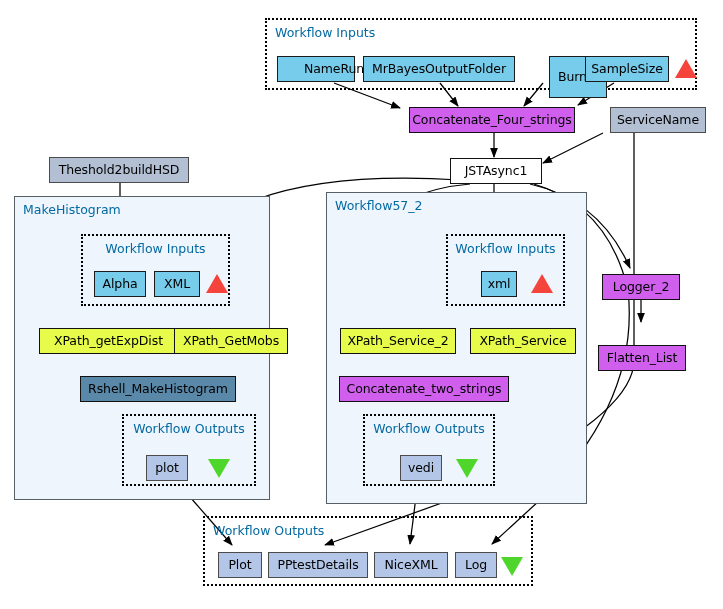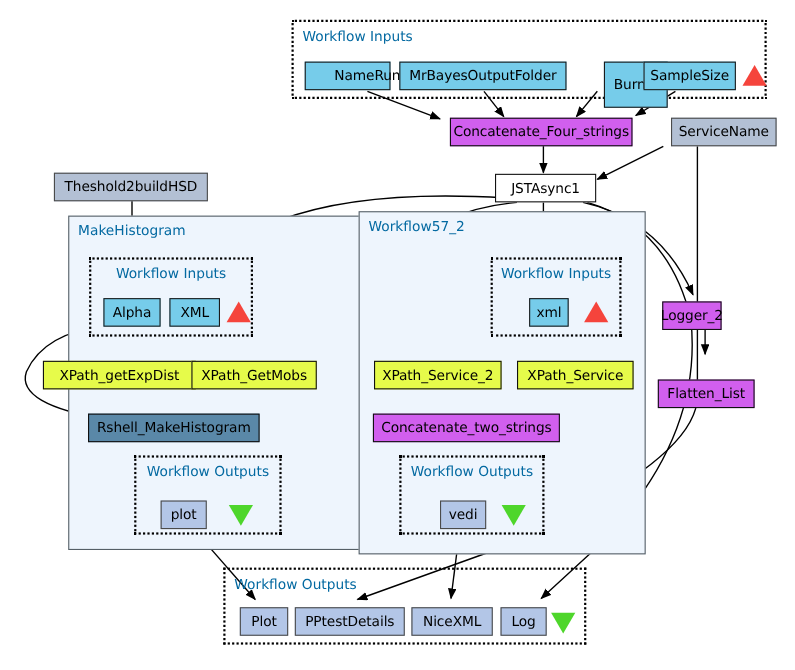--- a/index.html
+++ b/index.html
@@ -181,21 +181,21 @@
       <path d="M418,481 L410,544"></path>
 
       <path d="M641,300 L641,322"></path>
     </g>
   </svg>
 
   <div class="cluster cluster-dashed" style="left:265px; top:18px; width:432px; height:72px;">
     <span class="cluster-label cluster-label-left">Workflow Inputs</span>
   </div>
 
-  <div class="cluster cluster-solid" style="left:14px; top:196px; width:283px; height:304px;margin-left:48px;">
+  <div class="cluster cluster-solid" style="left:14px; top:196px; width:256px; height:304px;">
     <span class="cluster-label cluster-label-left">MakeHistogram</span>
   </div>
 
   <div class="cluster cluster-dashed-on-blue" style="left:81px; top:234px; width:149px; height:72px;">
     <span class="cluster-label cluster-label-center">Workflow Inputs</span>
   </div>
 
   <div class="cluster cluster-dashed-on-blue" style="left:122px; top:414px; width:134px; height:72px;">
     <span class="cluster-label cluster-label-center">Workflow Outputs</span>
   </div>
@@ -281,21 +281,21 @@
   </div>
   <div class="node n-magenta" style="left:339px; top:376px; width:170px; height:26px;">
     <span>Concatenate_two_strings</span>
   </div>
 
   <div class="node n-output" style="left:400px; top:455px; width:42px; height:26px;">
     <span>vedi</span>
   </div>
   <div class="tri tri-down" style="left:456px; top:459px;"></div>
 
-  <div class="node n-magenta" style="left:602px; top:274px; width:54px; height:26px;">
+  <div class="node n-magenta" style="left:602px; top:274px; width:78px; height:26px;">
     <span>Logger_2</span>
   </div>
   <div class="node n-magenta" style="left:598px; top:326px; width:88px; height:26px;margin-top:19px;">
     <span>Flatten_List</span>
   </div>
 
   <div class="node n-output" style="left:218px; top:552px; width:44px; height:26px;">
     <span>Plot</span>
   </div>
   <div class="node n-output" style="left:268px; top:552px; width:100px; height:26px;">

